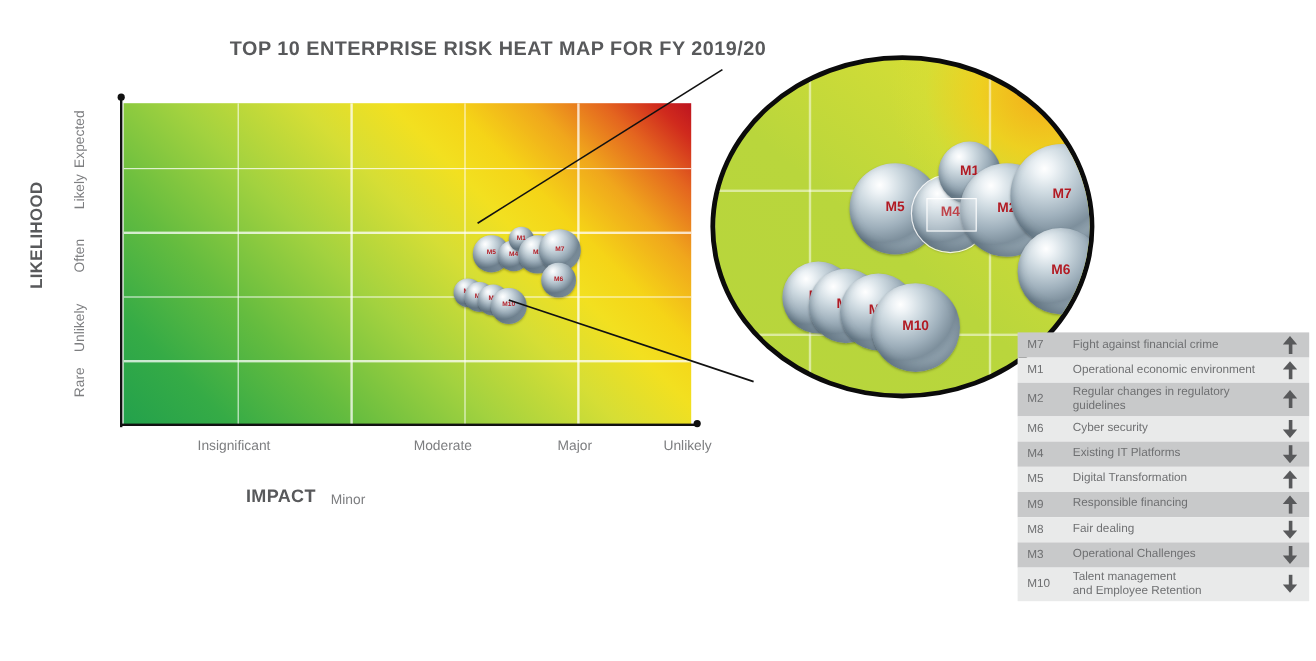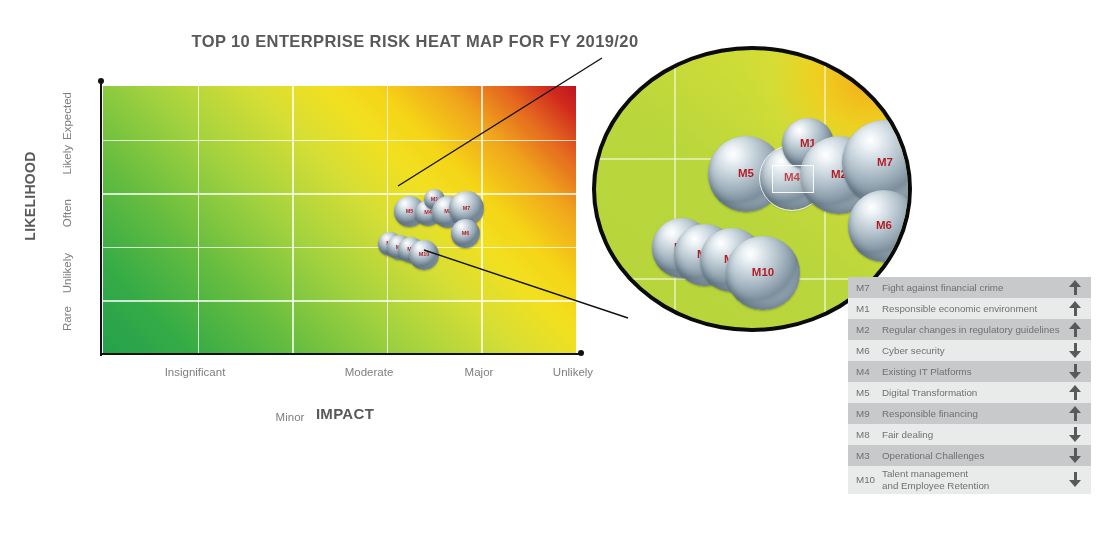--- a/index.html
+++ b/index.html
@@ -18,21 +18,21 @@
     margin-top:16px;
   }
 
   
   #likelihood-axis-title{
     position:absolute;left:-30px;top:188px;width:120px;text-align:center;
     font-size:14px;font-weight:bold;color:#58595b;letter-spacing:.3px;
     transform:rotate(-90deg);transform-origin:center center;
   }
   #impact-axis-title{
-    position:absolute;left:205px;top:405px;width:280px;text-align:center;
+    position:absolute;left:205px;top:405px;width:280px;text-align:left;
     font-size:15px;font-weight:bold;color:#58595b;letter-spacing:.3px;
   }
 
   
   #plot-area{
     position:absolute;left:103px;top:86px;width:473px;height:268px;
     background:
       linear-gradient(45deg,
         #23a14c 0%,
         #35ab46 12%,
@@ -107,21 +107,21 @@
     position:absolute;left:848px;top:277px;width:243px;
     font-size:9.8px;color:#6f7072;
   }
   .legend-row{
     display:flex;align-items:center;min-height:21px;padding:2px 6px 2px 8px;
     box-sizing:border-box;
   }
   .legend-row.shade-dark{background:#c8c9ca;}
   .legend-row.shade-light{background:#e9eaea;}
   .legend-code{width:26px;flex:0 0 26px;white-space:nowrap;}
-  .legend-label{flex:1 1 auto;line-height:1.22;}
+  .legend-label{flex:1 1 auto;line-height:1.22;margin-left:12px;}
   .legend-arrow{flex:0 0 20px;display:flex;justify-content:center;align-items:center;}
   .arrow-up,.arrow-down{position:relative;width:13px;height:15px;}
   .arrow-up::before{
     content:"";position:absolute;left:5px;top:5px;width:3px;height:10px;background:#58595b;
   }
   .arrow-up::after{
     content:"";position:absolute;left:0;top:0;width:0;height:0;
     border-left:6.5px solid transparent;border-right:6.5px solid transparent;
     border-bottom:7px solid #58595b;
   }
@@ -251,21 +251,21 @@
 <div id="risk-legend">
     <div class="legend-row shade-dark">
       <div class="legend-code">M7</div>
       <div class="legend-label">Fight against financial crime</div>
       <div class="legend-arrow">
         <div class="arrow-up"></div>
       </div>
     </div>
     <div class="legend-row shade-light">
       <div class="legend-code">M1</div>
-      <div class="legend-label">Responsible economic environment</div>
+      <div class="legend-label">Operational economic environment</div>
       <div class="legend-arrow">
         <div class="arrow-up"></div>
       </div>
     </div>
     <div class="legend-row shade-dark">
       <div class="legend-code">M2</div>
       <div class="legend-label">Regular changes in regulatory guidelines</div>
       <div class="legend-arrow">
         <div class="arrow-up"></div>
       </div>

